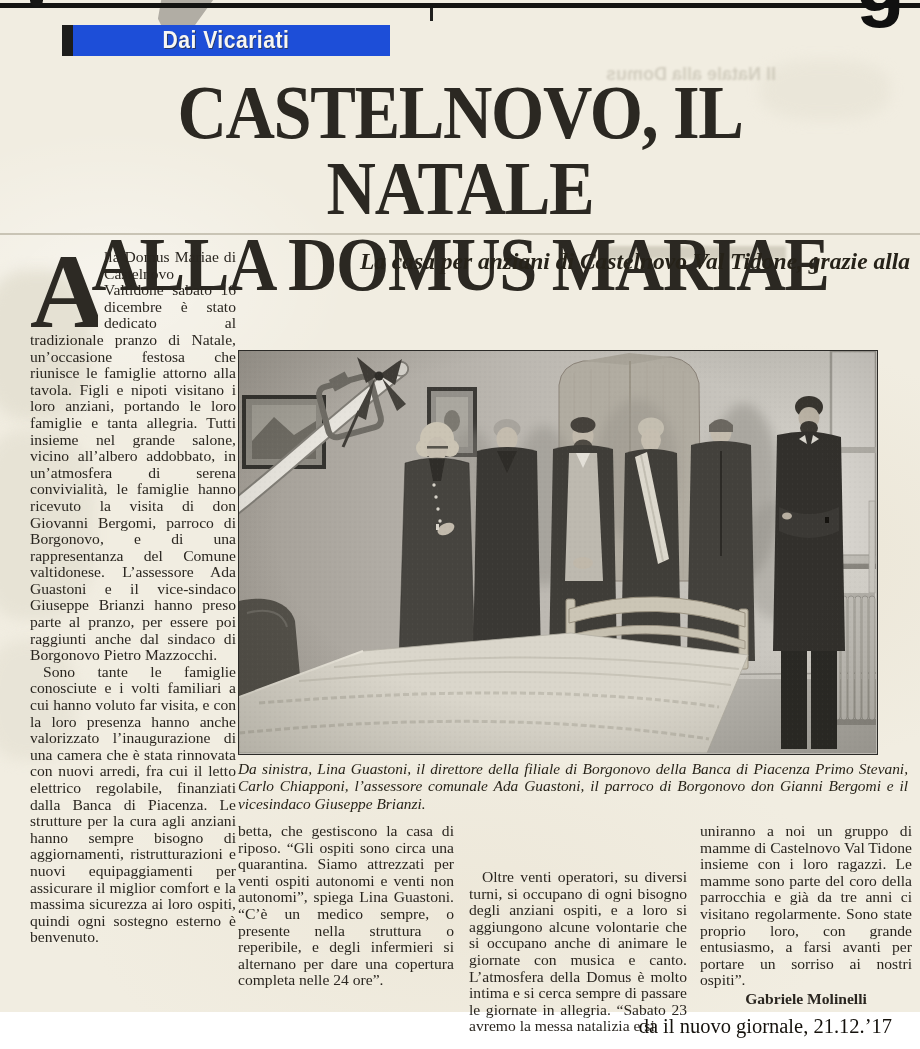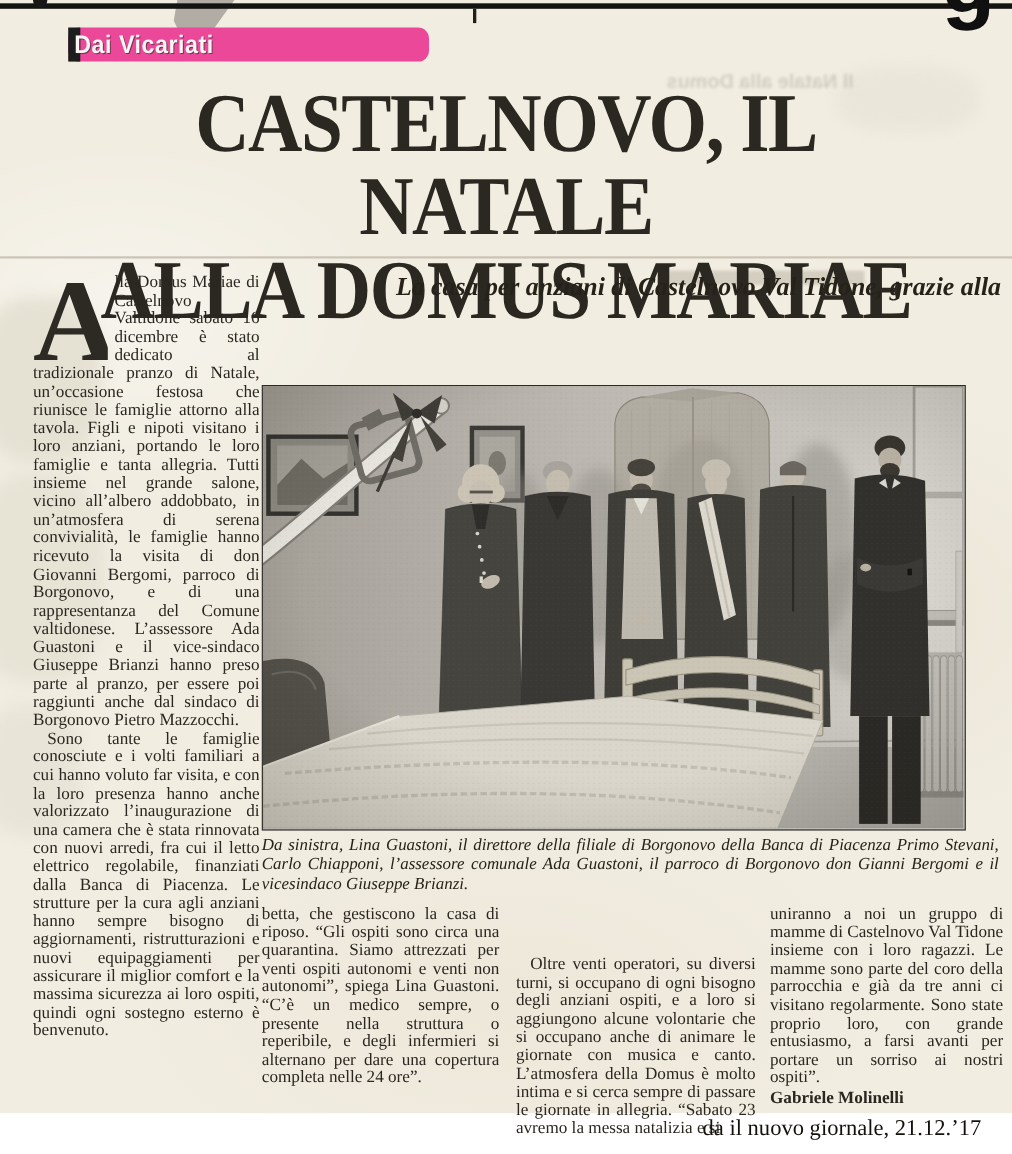--- a/index.html
+++ b/index.html
@@ -25,43 +25,43 @@
                transform:scaleX(-1);filter:blur(1.3px);opacity:.55;
                font:bold 18px/20px "Liberation Sans", sans-serif;color:#b9b4a4;}
   .ghost-band{position:absolute;left:600px;top:246px;width:186px;height:13px;background:#ccc7b8;
               filter:blur(1.5px);opacity:.8;}
   .ghost-blob{position:absolute;background:#e5e1d3;filter:blur(7px);border-radius:40%;}
   .gb1{left:-18px;top:270px;width:110px;height:150px;}
   .gb2{left:-25px;top:430px;width:120px;height:190px;opacity:.8;}
   .gb3{left:-15px;top:640px;width:90px;height:120px;opacity:.7;}
   .gb4{left:760px;top:60px;width:130px;height:60px;opacity:.55;}
   
-  .kicker{position:absolute;left:62px;top:25px;width:328px;height:31px;background:#ec4899;
-          display:flex;align-items:center;justify-content:flex-start;border-radius:10px;}
+  .kicker{position:absolute;left:62px;top:25px;width:328px;height:31px;background:#1d4ed8;
+          display:flex;align-items:center;justify-content:center;}
   .kicker-block{position:absolute;left:0;top:0;width:11px;height:31px;background:#1d1d1b;}
   .kicker-label{font:bold 23px/23px "Liberation Sans", sans-serif;color:#f7f6f2;
                 transform:scaleX(.92);letter-spacing:.5px;text-shadow:1px 1px 0 rgba(45,45,42,.65);}
   
   .headline{position:absolute;left:0;top:74px;width:920px;margin:0;text-align:center;
             font-weight:bold;font-size:76px;line-height:76px;letter-spacing:-1.5px;
             color:#2b2822;transform:scaleX(.90);transform-origin:50% 0;}
   .headline span{display:block;}
   .headline-rule{position:absolute;left:0;top:233px;width:920px;height:2px;background:#c9c4b5;}
   
   .col{position:absolute;text-align:justify;color:#2a2620;font-size:15.6px;line-height:16.6px;
        hyphens:auto;-webkit-hyphens:auto;}
   .col p{margin:0;}
   .col p.indent{text-indent:13px;}
   .col1{left:30px;top:249px;width:206px;height:762px;overflow:hidden;}
   .col2{left:238px;top:823px;width:216px;height:186px;overflow:hidden;}
   .col3{left:469px;top:869px;width:218px;height:186px;overflow:hidden;}
   .col4{left:700px;top:823px;width:212px;height:186px;overflow:hidden;}
   .dropcap{float:left;width:68px;height:78px;overflow:hidden;margin:3px 6px 0 0;
            font-weight:bold;font-size:106px;line-height:80px;color:#2d2a24;}
-  .byline{font-weight:bold;text-align:left;margin-top:2px !important;}
+  .byline{font-weight:bold;text-align:center;margin-top:2px !important;}
   
   .standfirst{position:absolute;left:256px;top:247px;width:654px;text-align:right;
               font-style:italic;font-weight:bold;font-size:23.5px;line-height:29px;color:#262219;}
   .standfirst span{display:block;white-space:nowrap;}
   
   .photo-frame{position:absolute;left:238px;top:350px;width:640px;height:405px;margin:0;
                border:1.5px solid #2b2a27;box-sizing:border-box;background:#bdbab3;overflow:hidden;}
   .photo-frame svg{display:block;}
   .caption{position:absolute;left:238px;top:760px;width:670px;margin:0;
            font-style:italic;font-weight:normal;font-size:15.4px;line-height:17.4px;

